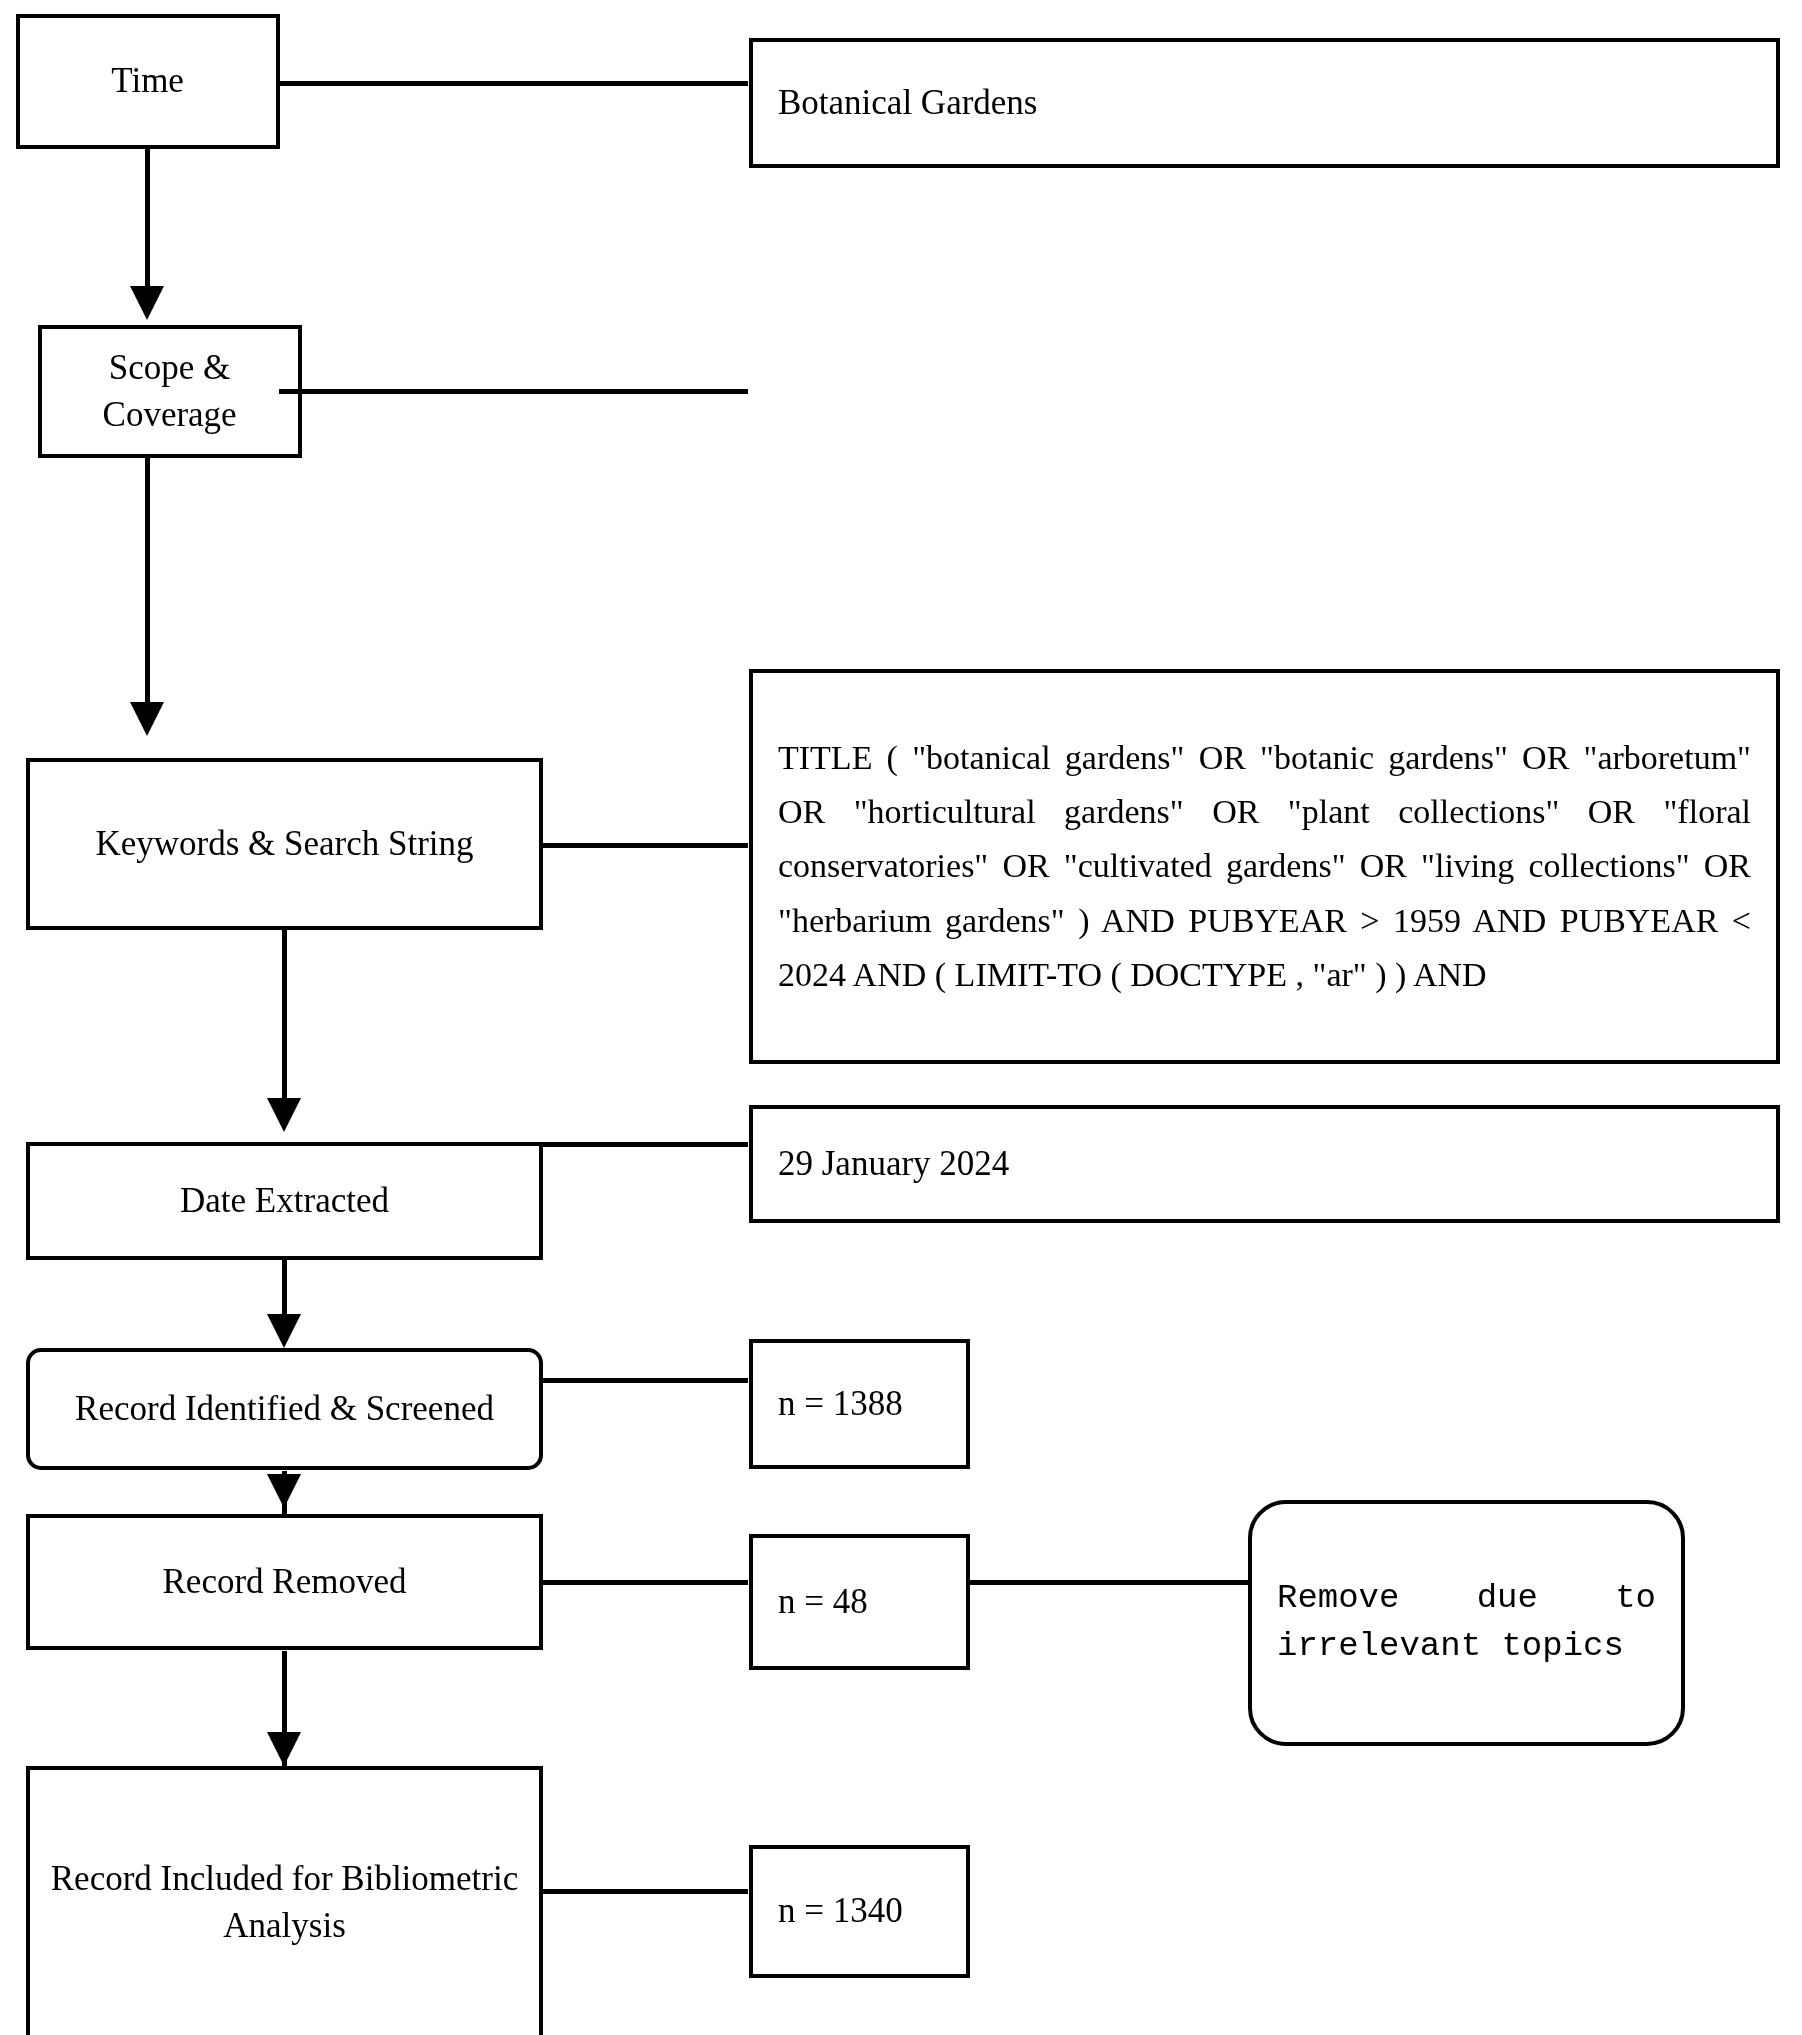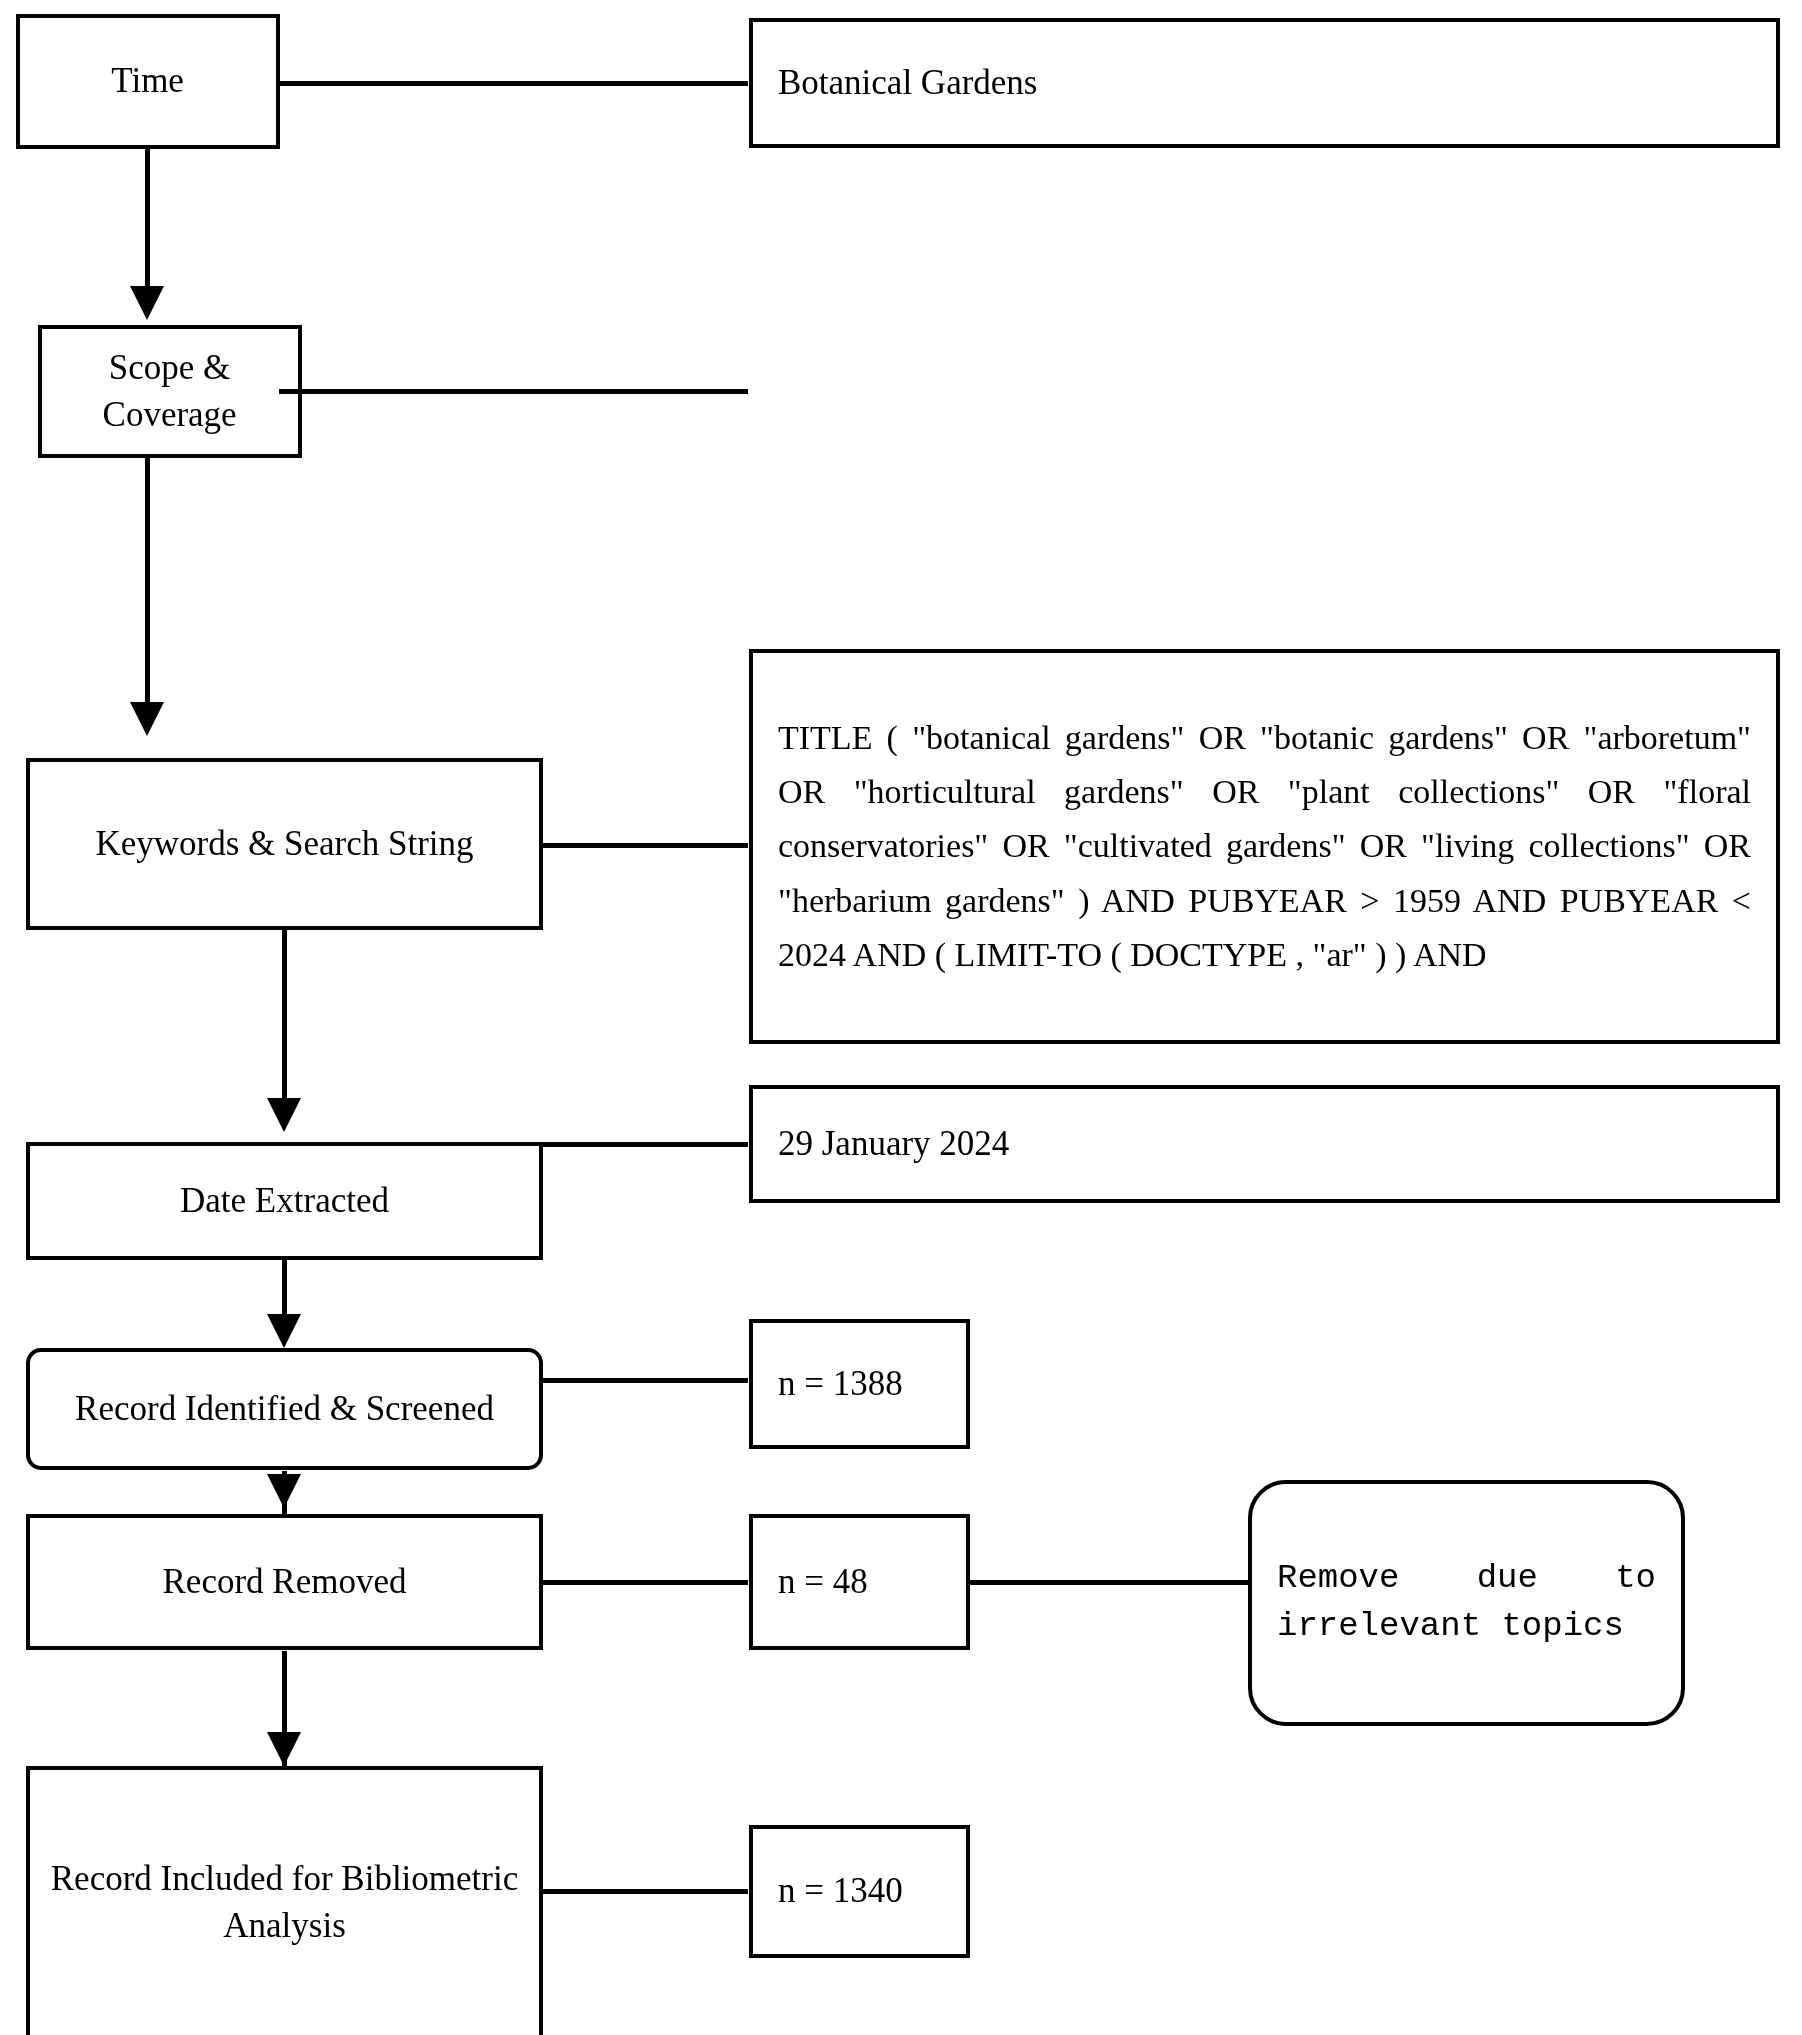--- a/index.html
+++ b/index.html
@@ -27,20 +27,21 @@
     align-items: center;
     color: #000;
   }
   .node.center {
     justify-content: center;
     text-align: center;
   }
   .node.leftal {
     justify-content: center;
     text-align: left;
+    margin-top: 20px;
   }
   .node.rounded {
     border-radius: 38px;
   }
   .node .txt {
     display: block;
     width: 100%;
     line-height: 1.34;
     font-size: 35px;
   }

